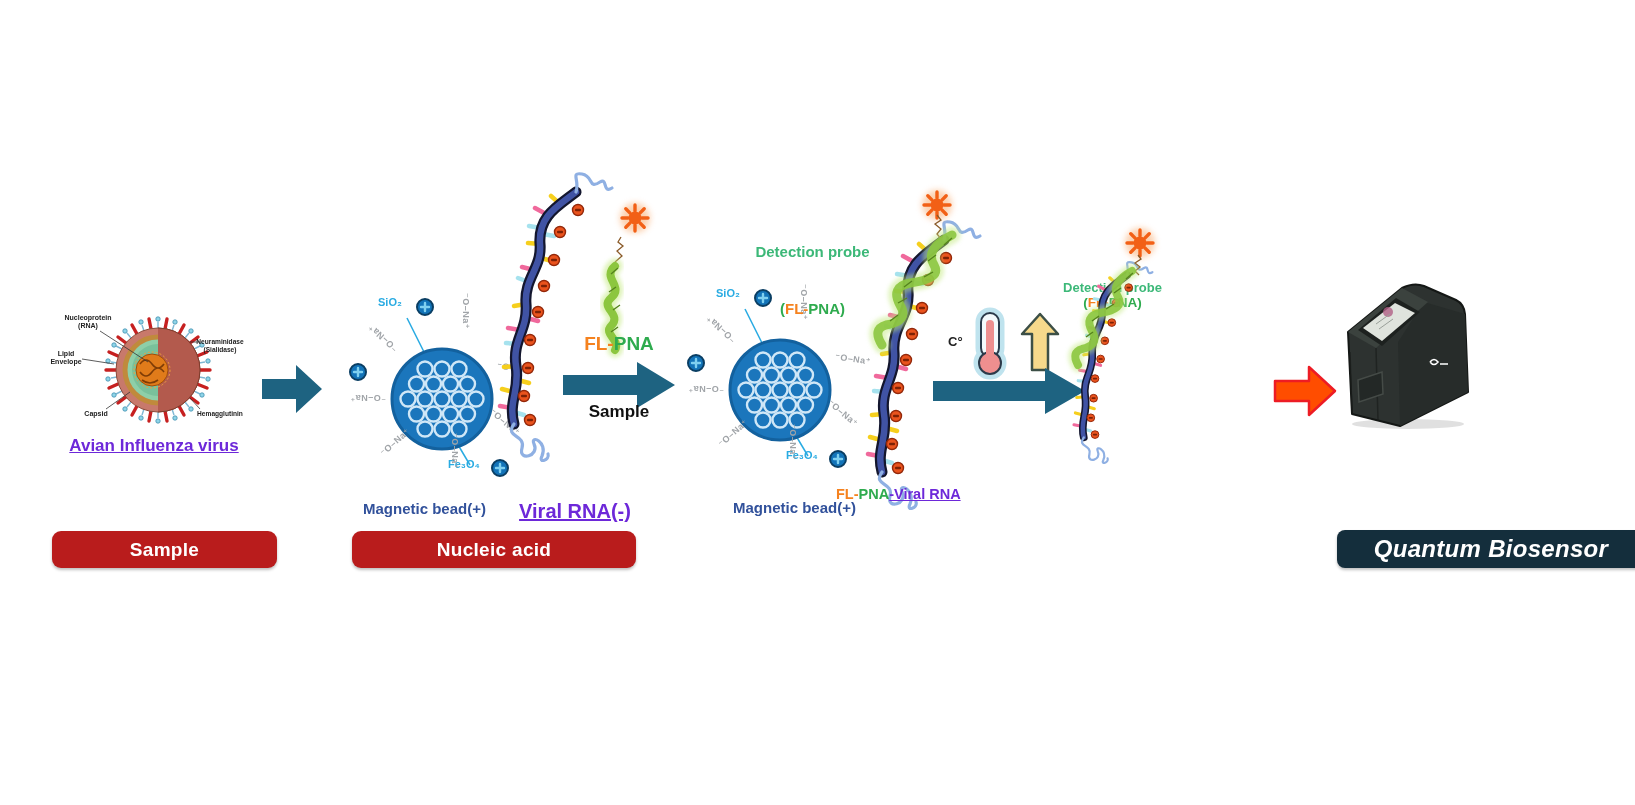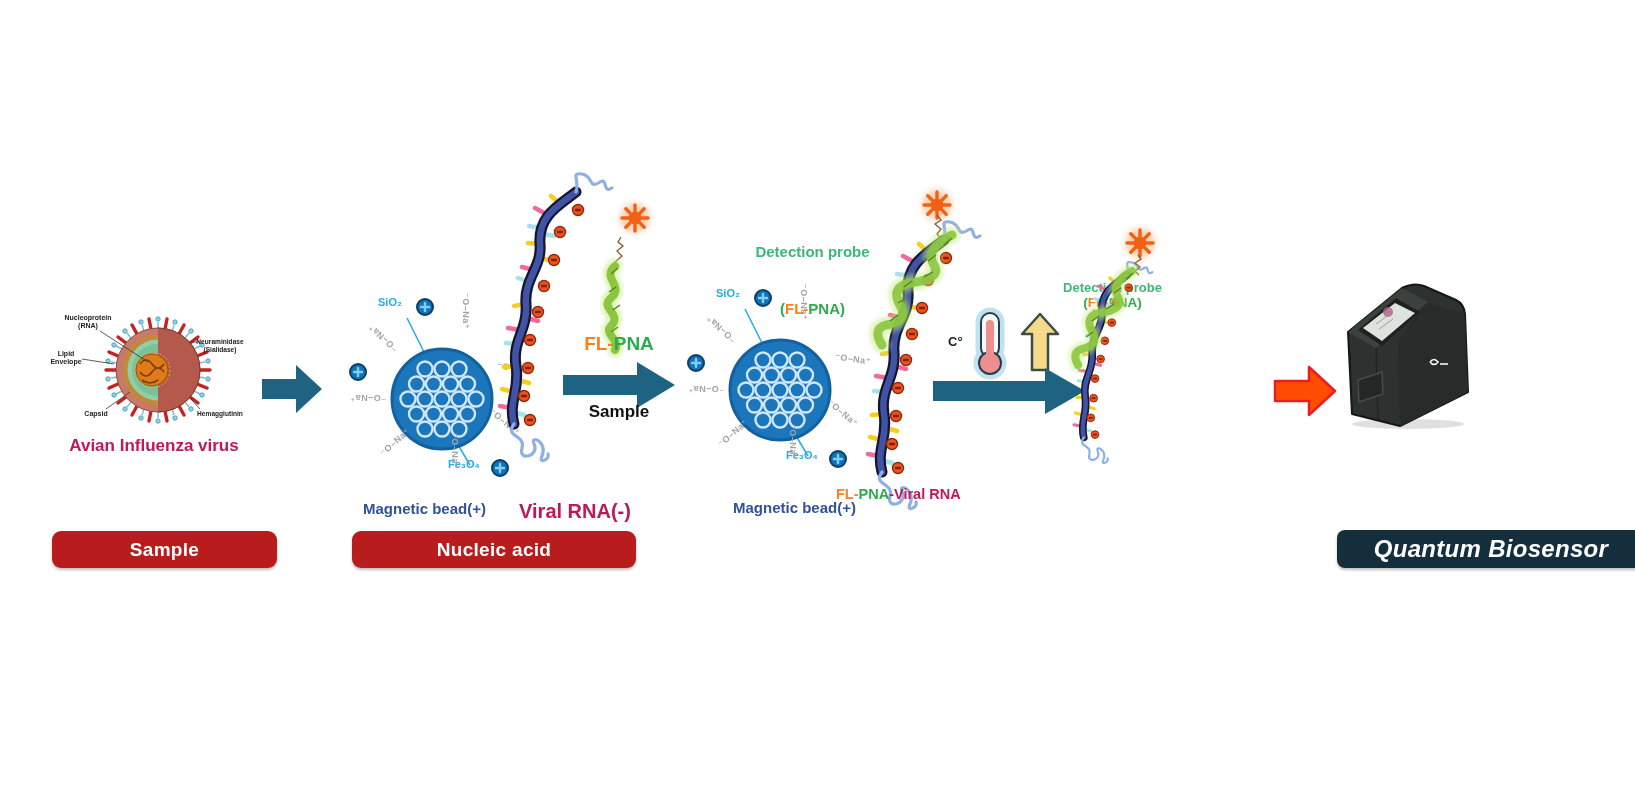--- a/index.html
+++ b/index.html
@@ -6,21 +6,21 @@
   #canvas{position:relative;width:1635px;height:805px;background:#ffffff;overflow:hidden;
           font-family:"Liberation Sans","DejaVu Sans",sans-serif;}
   .abs{position:absolute;}
   .pill{position:absolute;height:37px;border-radius:9px;background:#b91c1c;color:#fff;
         font-weight:bold;font-size:19px;display:flex;align-items:center;justify-content:center;
         box-shadow:0 2px 3px rgba(0,0,0,.25);letter-spacing:.3px;}
   .pill.dark{background:#142e3c;height:38px;font-size:24px;border-radius:8px;white-space:nowrap;}
   .cap{position:absolute;text-align:center;font-weight:bold;}
   .ion{position:absolute;font-size:9px;font-weight:bold;color:#a0a4a8;white-space:nowrap;letter-spacing:.5px;}
   .cyanlbl{position:absolute;font-size:11px;font-weight:bold;color:#29abe2;white-space:nowrap;}
-  .grn{color:#3cb878;text-align:center;} .org{color:#f5821f;} .pnagreen{color:#2eab4e;} .redtxt{color:#be185d;}
+  .grn{color:#3cb878;text-align:center;} .org{color:#f5821f;} .pnagreen{color:#2eab4e;} .redtxt{color:#6d28d9;text-decoration:underline;}
   svg{position:absolute;overflow:visible;}
   svg text{font-family:"Liberation Sans","DejaVu Sans",sans-serif;}
 </style>
 </head>
 <body>
 
 <div id="canvas">
 
   <svg width="0" height="0" style="position:absolute" aria-hidden="true">
     <defs>

